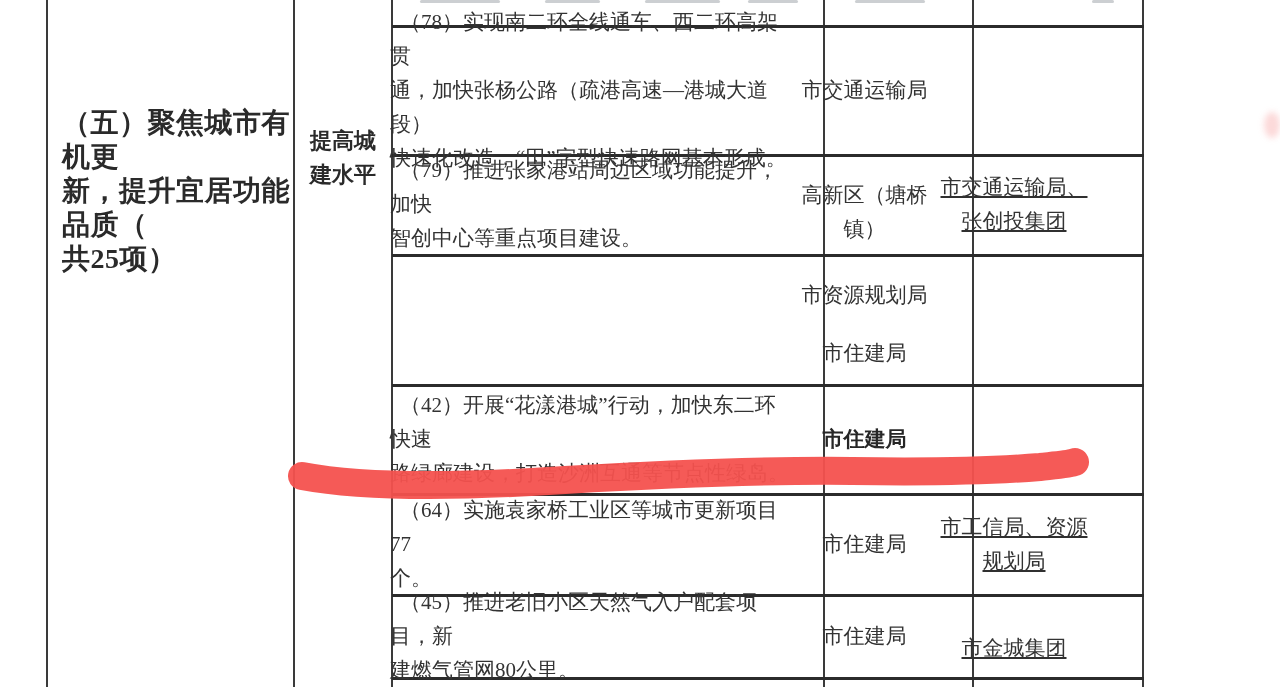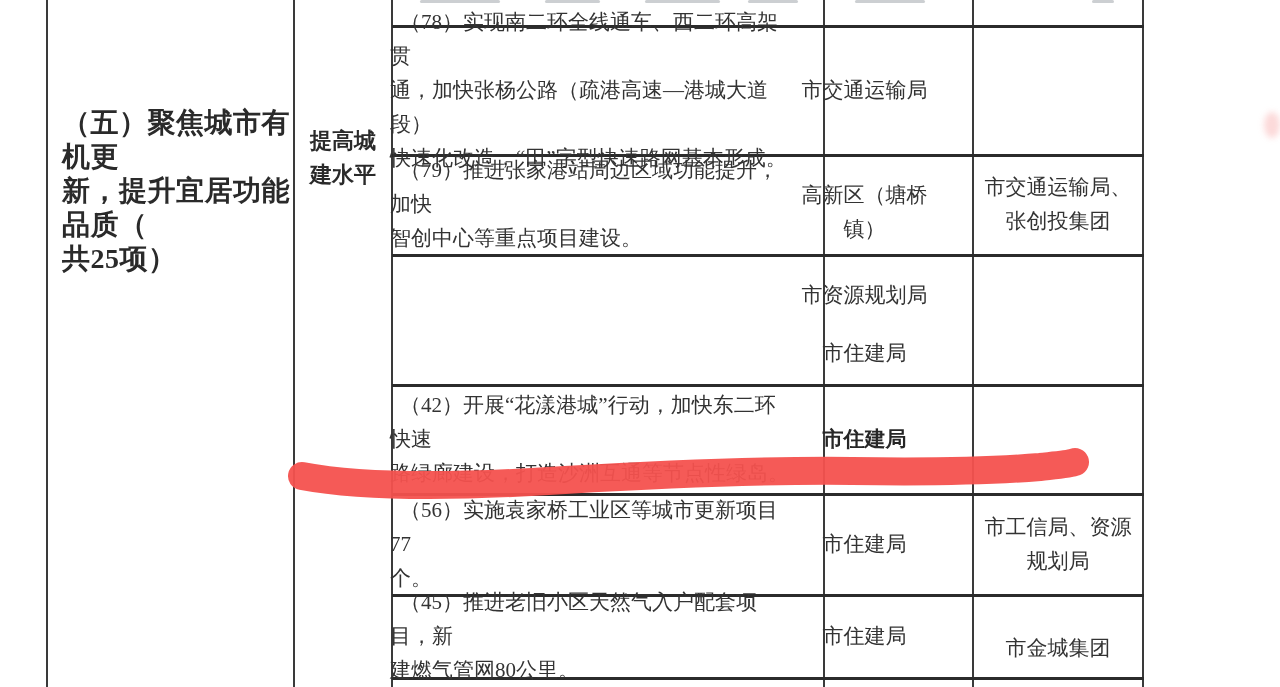--- a/index.html
+++ b/index.html
@@ -23,21 +23,21 @@
   }
   
   .cell{position:absolute;display:flex;flex-direction:column;justify-content:center;}
   .task-cell{left:382px;width:423px;align-items:flex-start;}
   .task-text{
     font-size:21px;line-height:34px;white-space:pre-line;text-indent:10px;
     padding:0 10px 0 8px;color:#333333;
   }
   .dept-cell{align-items:center;text-align:center;}
   .resp-cell{left:783px;width:147px;margin-left:8px;}
-  .coop-cell{left:974px;width:168px;}
+  .coop-cell{left:930px;width:168px;text-decoration:underline;}
   .dept-text{font-size:21px;line-height:34px;white-space:pre-line;color:#333333;}
   .bold{font-weight:bold;color:#262626;}
   
   .marker-svg{position:absolute;left:0;top:0;z-index:6;pointer-events:none;}
   
   .remnant{position:absolute;top:0;height:3px;background:#9aa0a6;opacity:.5;border-radius:2px;}
   .smudge{
     position:absolute;left:1264px;top:112px;width:16px;height:26px;
     background:rgba(244,120,120,.28);border-radius:50%;filter:blur(3px);
   }
@@ -107,21 +107,21 @@
   <div class="cell task-cell" style="top:384px;height:109px">
     <div class="task-text">（42）开展“花漾港城”行动，加快东二环快速
 路绿廊建设，打造沙洲互通等节点性绿岛。</div>
   </div>
   <div class="cell dept-cell resp-cell" style="top:384px;height:109px">
     <div class="dept-text bold">市住建局</div>
   </div>
   <div class="cell dept-cell coop-cell" style="top:384px;height:109px"></div>
 
   <div class="cell task-cell" style="top:493px;height:101px">
-    <div class="task-text">（56）实施袁家桥工业区等城市更新项目77
+    <div class="task-text">（64）实施袁家桥工业区等城市更新项目77
 个。</div>
   </div>
   <div class="cell dept-cell resp-cell" style="top:493px;height:101px">
     <div class="dept-text">市住建局</div>
   </div>
   <div class="cell dept-cell coop-cell" style="top:493px;height:101px">
     <div class="dept-text">市工信局、资源
 规划局</div>
   </div>
 

